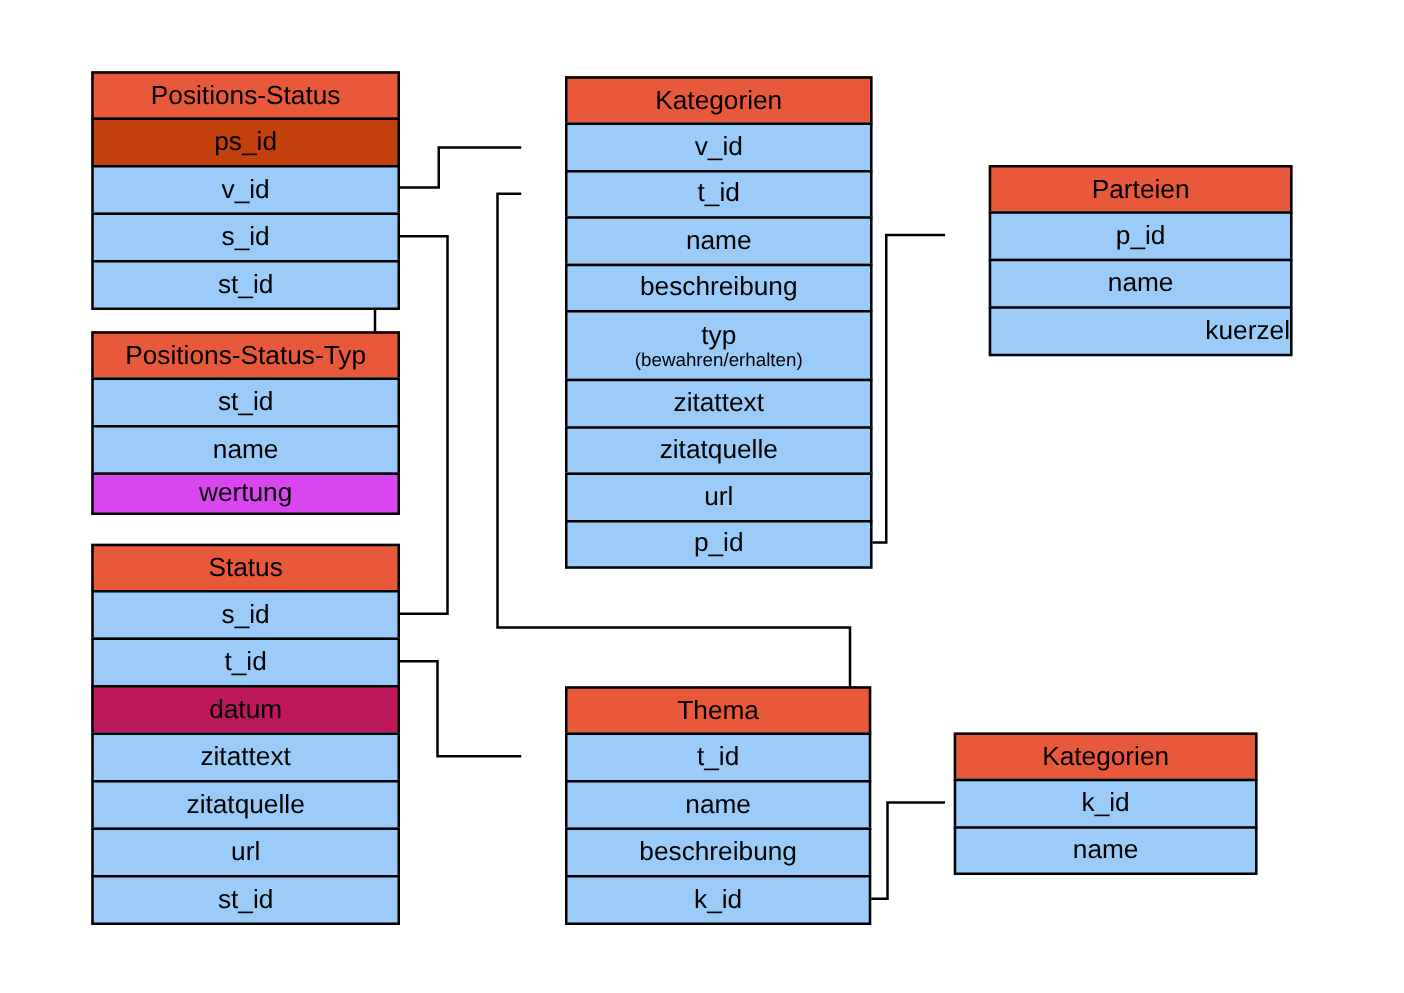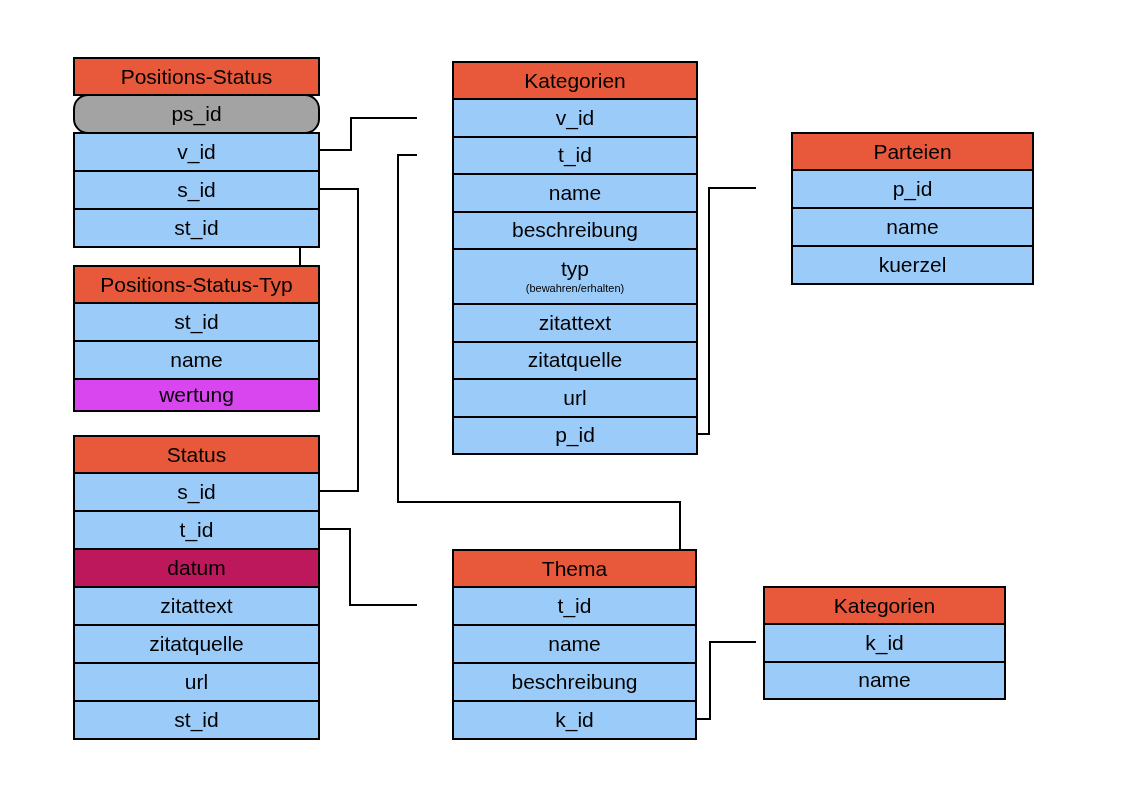--- a/index.html
+++ b/index.html
@@ -35,41 +35,41 @@
     justify-content: center;
     font-size: 21px;
     line-height: 24px;
     color: #000000;
     text-align: center;
   }
   .cell + .cell {
     margin-top: -2px;
   }
   .row-sublabel {
-    font-size: 11px;
+    font-size: 15px;
     line-height: 17px;
     margin-top: -1px;
   }
 </style>
 </head>
 <body>
 
 <div class="canvas" style="background: rgb(255, 255, 255);">
   <svg class="connector-layer" xmlns="http://www.w3.org/2000/svg" viewBox="0 0 1123 794">
       <polyline points="285,150 351,150 351,118 417,118" fill="none" stroke="#000000" stroke-width="2"></polyline>
       <polyline points="285,189 358,189 358,491 285,491" fill="none" stroke="#000000" stroke-width="2"></polyline>
       <polyline points="285,227 300,227 300,321 285,321" fill="none" stroke="#000000" stroke-width="2"></polyline>
       <polyline points="285,529 350,529 350,605 417,605" fill="none" stroke="#000000" stroke-width="2"></polyline>
       <polyline points="417,155 398,155 398,502 680,502 680,605 662,605" fill="none" stroke="#000000" stroke-width="2"></polyline>
       <polyline points="663,434 709,434 709,188 756,188" fill="none" stroke="#000000" stroke-width="2"></polyline>
       <polyline points="662,719 710,719 710,642 756,642" fill="none" stroke="#000000" stroke-width="2"></polyline>
     </svg>
 <div class="table" style="left: 38px; top: 57px; width: 247px;">
       <div class="cell header" style="height: 39px; background: rgb(232, 88, 58);">Positions-Status</div>
-      <div class="cell row" style="height: 40px; background: #a3a3a3; border-radius: 15px;">
+      <div class="cell row" style="height: 40px; background: #c2410c;">
         <div class="row-label">ps_id</div>
       </div>
       <div class="cell row" style="height: 40px; background: rgb(155, 203, 249);">
         <div class="row-label">v_id</div>
       </div>
       <div class="cell row" style="height: 40px; background: rgb(155, 203, 249);">
         <div class="row-label">s_id</div>
       </div>
       <div class="cell row" style="height: 40px; background: rgb(155, 203, 249);">
         <div class="row-label">st_id</div>
@@ -143,21 +143,21 @@
       </div>
     </div>
     <div class="table" style="left: 756px; top: 132px; width: 243px;">
       <div class="cell header" style="height: 39px; background: rgb(232, 88, 58);">Parteien</div>
       <div class="cell row" style="height: 40px; background: rgb(155, 203, 249);">
         <div class="row-label">p_id</div>
       </div>
       <div class="cell row" style="height: 40px; background: rgb(155, 203, 249);">
         <div class="row-label">name</div>
       </div>
-      <div class="cell row" style="height: 40px; background: rgb(155, 203, 249);">
+      <div class="cell row" style="height: 40px; background: rgb(155, 203, 249); align-items: flex-end;">
         <div class="row-label">kuerzel</div>
       </div>
     </div>
     <div class="table" style="left: 417px; top: 549px; width: 245px;">
       <div class="cell header" style="height: 39px; background: rgb(232, 88, 58);">Thema</div>
       <div class="cell row" style="height: 40px; background: rgb(155, 203, 249);">
         <div class="row-label">t_id</div>
       </div>
       <div class="cell row" style="height: 40px; background: rgb(155, 203, 249);">
         <div class="row-label">name</div>

